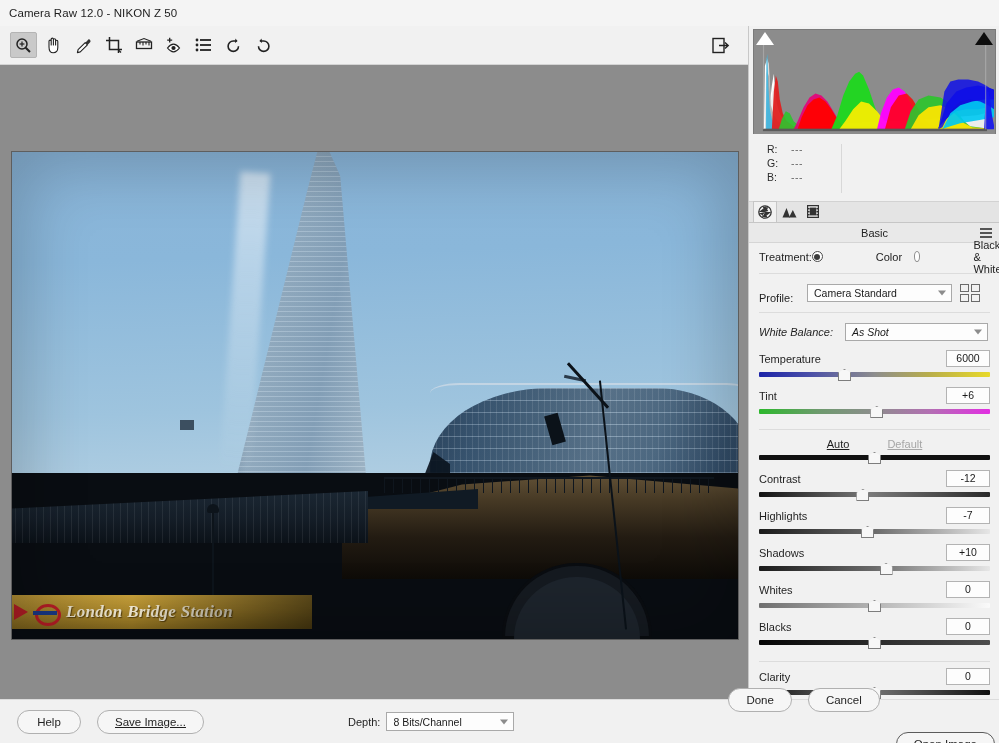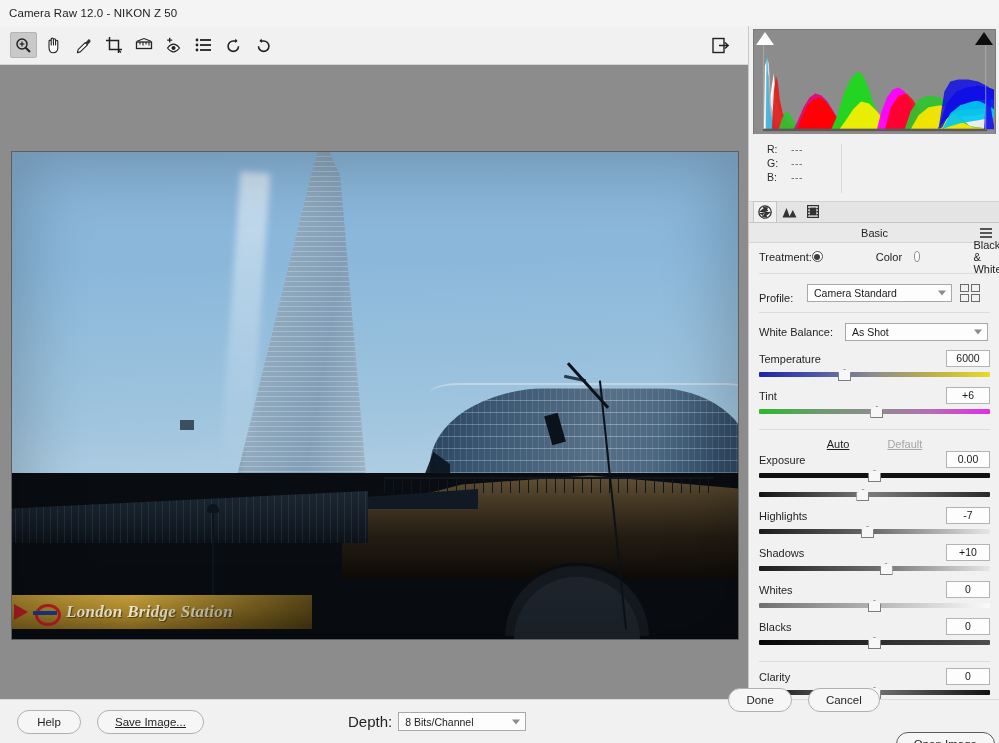--- a/index.html
+++ b/index.html
@@ -386,21 +386,21 @@
     width: 0; height: 0; border-left: 4px solid transparent;
     border-right: 4px solid transparent; border-top: 5px solid #8c8c8c;
   }
   .gridbtn {
     margin-left: 8px; width: 20px; height: 18px;
     display: grid; grid-template-columns: 1fr 1fr; grid-template-rows: 1fr 1fr;
     gap: 2px; cursor: pointer;
   }
   .gridbtn i { border: 1px solid #6a6a6a; display: block; }
 
-  .wb-row { height: 26px; }
+  .wb-row { height: 26px; font-style: italic; }
   .wb-row .lbl { width: 86px; }
 
   .slider-block { margin-top: 5px; }
   .slider-head { display: flex; align-items: center; height: 17px; }
   .slider-head .name { flex: 1; font-size: 11px; color: #1f1f1f; }
   .numbox {
     width: 44px; height: 17px; border: 1px solid #b3b3b3; background: #fdfdfd;
     font-size: 10.5px; color: #1a1a1a; text-align: center; line-height: 15px;
     cursor: text;
   }
@@ -443,21 +443,21 @@
     border: 1px solid #b0b0b0; background: #f6f6f6;
     font-size: 11.5px; color: #1f1f1f; cursor: pointer;
     display: flex; align-items: center; justify-content: center;
   }
   .pillbtn.primary { border-color: #5c5c5c; margin-top: 44px; }
   .footer .f-help { margin-left: 17px; min-width: 64px; }
   .footer .f-save { margin-left: 16px; text-decoration: underline; }
   .depth-group {
     position: absolute; left: 308px; display: flex; align-items: center; gap: 6px;
   }
-  .depth-group .lbl { font-size: 15px; color: #1f1f1f; padding-left: 40px; }
+  .depth-group .lbl { font-size: 11px; color: #1f1f1f; padding-left: 40px; }
   .footer .f-right {
     position: absolute; right: 4px; display: flex; gap: 16px;
   }
 </style>
 </head>
 <body>
 
 <div id="app">
 
   <div class="titlebar">
@@ -783,31 +783,31 @@
       </div>
 
       <div class="sep" style="margin-top:10px"></div>
 
       <div class="autodef">
         <span class="auto">Auto</span>
         <span class="def">Default</span>
       </div>
 
       <div class="slider-block" style="margin-top:0">
-        <div class="slider-head">
-          <span class="name">Exposure</span>
-          <span class="numbox">0.00</span>
-        </div>
         <div class="track-wrap">
           <div class="track t-black"></div>
           <div class="thumb" style="left:50%"></div>
         </div>
       </div>
 
       <div class="slider-block">
+        <div class="slider-head">
+          <span class="name">Contrast</span>
+          <span class="numbox">-12</span>
+        </div>
         <div class="track-wrap">
           <div class="track t-contrast"></div>
           <div class="thumb" style="left:45%"></div>
         </div>
       </div>
 
       <div class="slider-block">
         <div class="slider-head">
           <span class="name">Highlights</span>
           <span class="numbox">-7</span>

